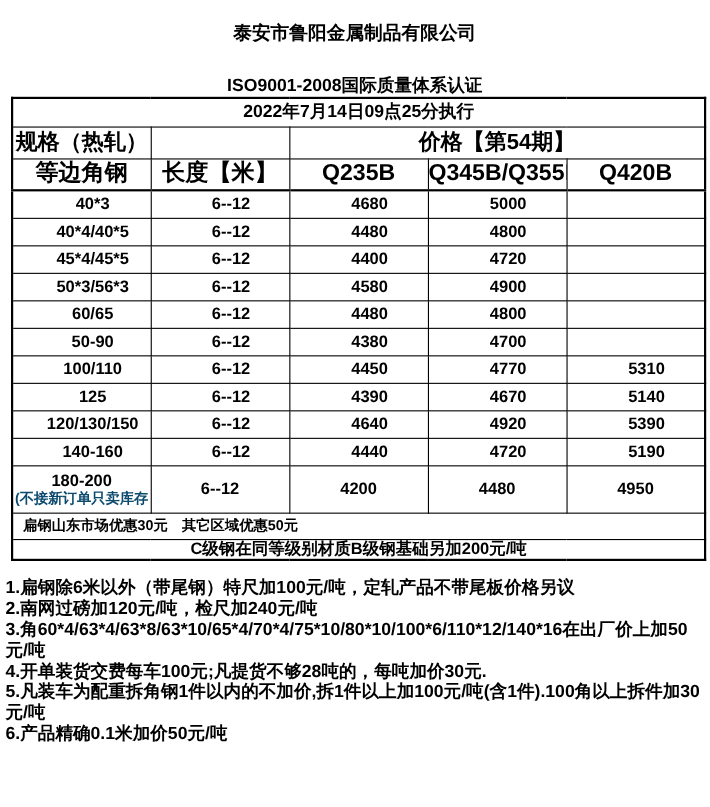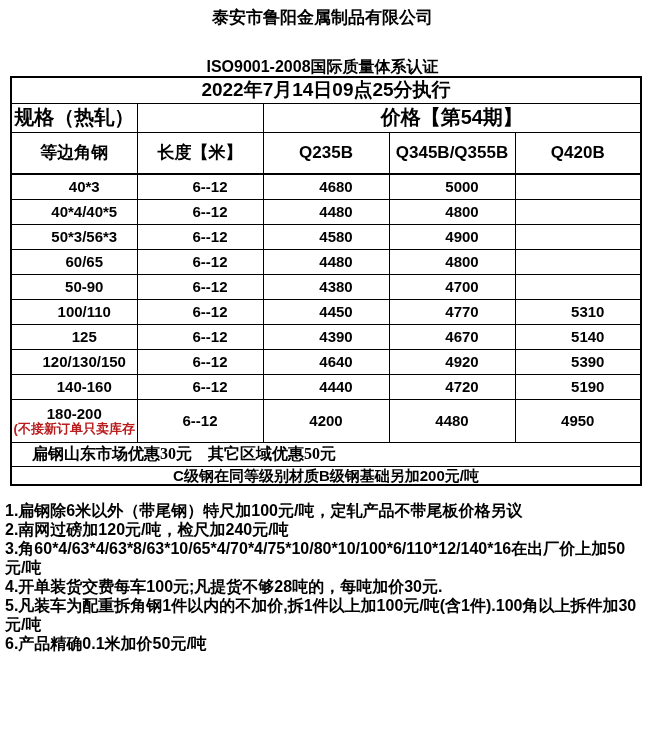--- a/index.html
+++ b/index.html
@@ -7,21 +7,21 @@
     margin: 0; padding: 0;
     width: 645px; height: 734px;
     background: #ffffff;
     color: #000000;
     font-family: "Liberation Sans", "DejaVu Sans", sans-serif;
     font-weight: bold;
   }
   .doc-title {
     text-align: center;
     font-size: 17px;
-    padding-top: 8px;
+    padding-top: 20px;
     line-height: 20px;
   }
   .cert-line {
     text-align: center;
     font-size: 16px;
     margin-top: 30px;
     line-height: 18px;
   }
   table.price-table {
     border-collapse: collapse;
@@ -32,30 +32,30 @@
   }
   table.price-table td {
     border: 1px solid #000000;
     text-align: center;
     vertical-align: middle;
     font-size: 15px;
     padding: 0;
     overflow: hidden;
     line-height: 1.15;
   }
-  tr.date-row td   { height: 26px; font-size: 19px; }
+  tr.date-row td   { height: 26px; font-size: 16px; }
   tr.header1 td    { height: 29px; font-size: 20px; }
-  tr.header2 td    { height: 42px; font-size: 17px; border-bottom: 2px solid #000; }
+  tr.header2 td    { height: 29px; font-size: 21px; border-bottom: 2px solid #000; }
   tr.data-row td   { height: 25px; padding-left: 20px; }
   tr.tall-row td   { height: 43px; }
   tr.flat-row td   { height: 27px; }
-  tr.footer1 td    { height: 24px; text-align: left; padding-left: 20px; font-size: 16px; font-family: Liberation Serif, serif; }
+  tr.footer1 td    { height: 24px; text-align: left; padding-left: 9px; font-size: 13px; }
   tr.footer2 td    { height: 14px; font-size: 15px; }
   .warn-note {
-    color: #b91c1c;
+    color: #0c4a6e;
     font-size: 13px;
     line-height: 14px;
   }
   .cjk-prefix { font-size: 16px; }
   .notes {
     margin: 15px 0 0 5px;
     width: 638px;
     font-size: 16px;
     line-height: 19px;
     word-break: break-all;
@@ -98,20 +98,27 @@
       <td>6--12</td>
       <td>4680</td>
       <td>5000</td>
       <td></td>
     </tr>
     <tr class="data-row">
       <td>40*4/40*5</td>
       <td>6--12</td>
       <td>4480</td>
       <td>4800</td>
+      <td></td>
+    </tr>
+    <tr class="data-row">
+      <td>45*4/45*5</td>
+      <td>6--12</td>
+      <td>4400</td>
+      <td>4720</td>
       <td></td>
     </tr>
     <tr class="data-row">
       <td>50*3/56*3</td>
       <td>6--12</td>
       <td>4580</td>
       <td>4900</td>
       <td></td>
     </tr>
     <tr class="data-row">

